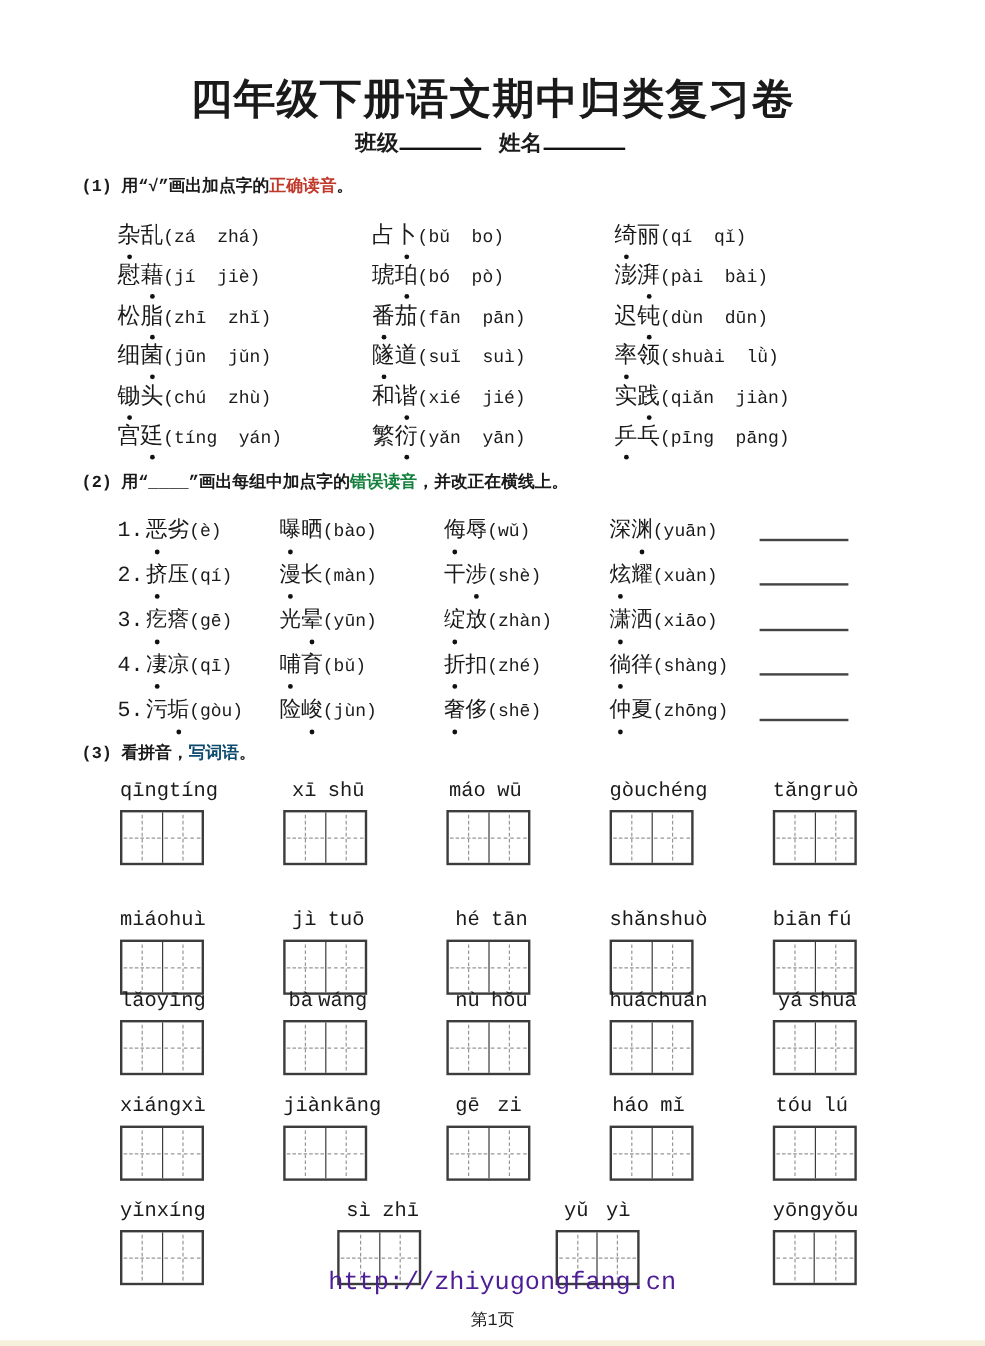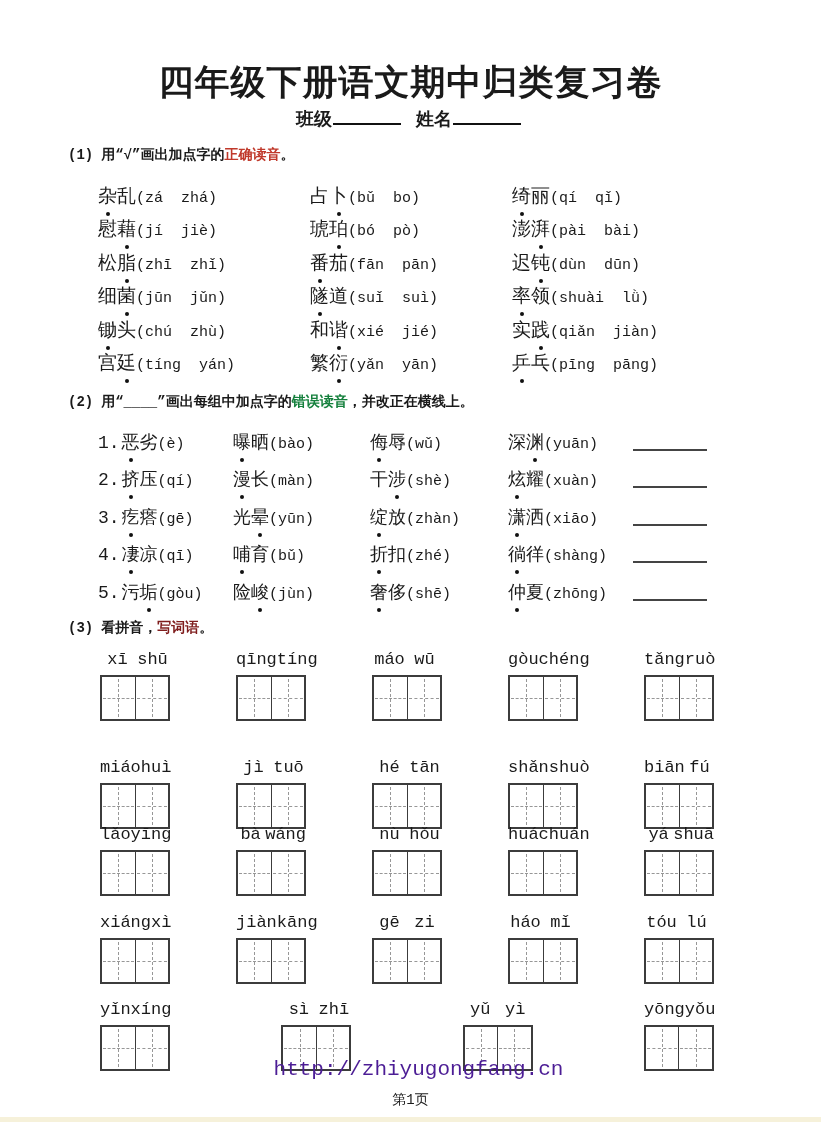--- a/index.html
+++ b/index.html
@@ -109,38 +109,38 @@
       <div><span class="witem"><span class="word"><span class="ch dotted">徜</span><span class="ch">徉</span></span><span class="py">(shàng)</span></span></div>
       <div><span class="answer-line"></span></div>
       <div><span class="rownum">5.</span><span class="witem"><span class="word"><span class="ch">污</span><span class="ch dotted">垢</span></span><span class="py">(gòu)</span></span></div>
       <div><span class="witem"><span class="word"><span class="ch">险</span><span class="ch dotted">峻</span></span><span class="py">(jùn)</span></span></div>
       <div><span class="witem"><span class="word"><span class="ch dotted">奢</span><span class="ch">侈</span></span><span class="py">(shē)</span></span></div>
       <div><span class="witem"><span class="word"><span class="ch dotted">仲</span><span class="ch">夏</span></span><span class="py">(zhōng)</span></span></div>
       <div><span class="answer-line"></span></div>
     </div>
 
   <div class="sec-header" id="s3-header">
-    <span class="num">(3)</span><span>看拼音，</span><span class="hl" style="color: #7f1d1d;">写词语</span><span>。</span>
+    <span class="num">(3)</span><span>看拼音，</span><span class="hl" style="color: #0c4a6e;">写词语</span><span>。</span>
   </div>
   <div id="s3-rows">
       <div class="s3-row r0">
         <div class="unit">
           <div class="py3">
+            <span class="syl">qīng</span>
+            <span class="syl">tíng</span>
+          </div>
+          <div class="wgrid">
+            <div class="cell"></div>
+            <div class="cell"></div>
+          </div>
+        </div>
+        <div class="unit">
+          <div class="py3">
             <span class="syl">xī</span>
             <span class="syl">shū</span>
-          </div>
-          <div class="wgrid">
-            <div class="cell"></div>
-            <div class="cell"></div>
-          </div>
-        </div>
-        <div class="unit">
-          <div class="py3">
-            <span class="syl">qīng</span>
-            <span class="syl">tíng</span>
           </div>
           <div class="wgrid">
             <div class="cell"></div>
             <div class="cell"></div>
           </div>
         </div>
         <div class="unit">
           <div class="py3">
             <span class="syl">máo</span>
             <span class="syl">wū</span>

